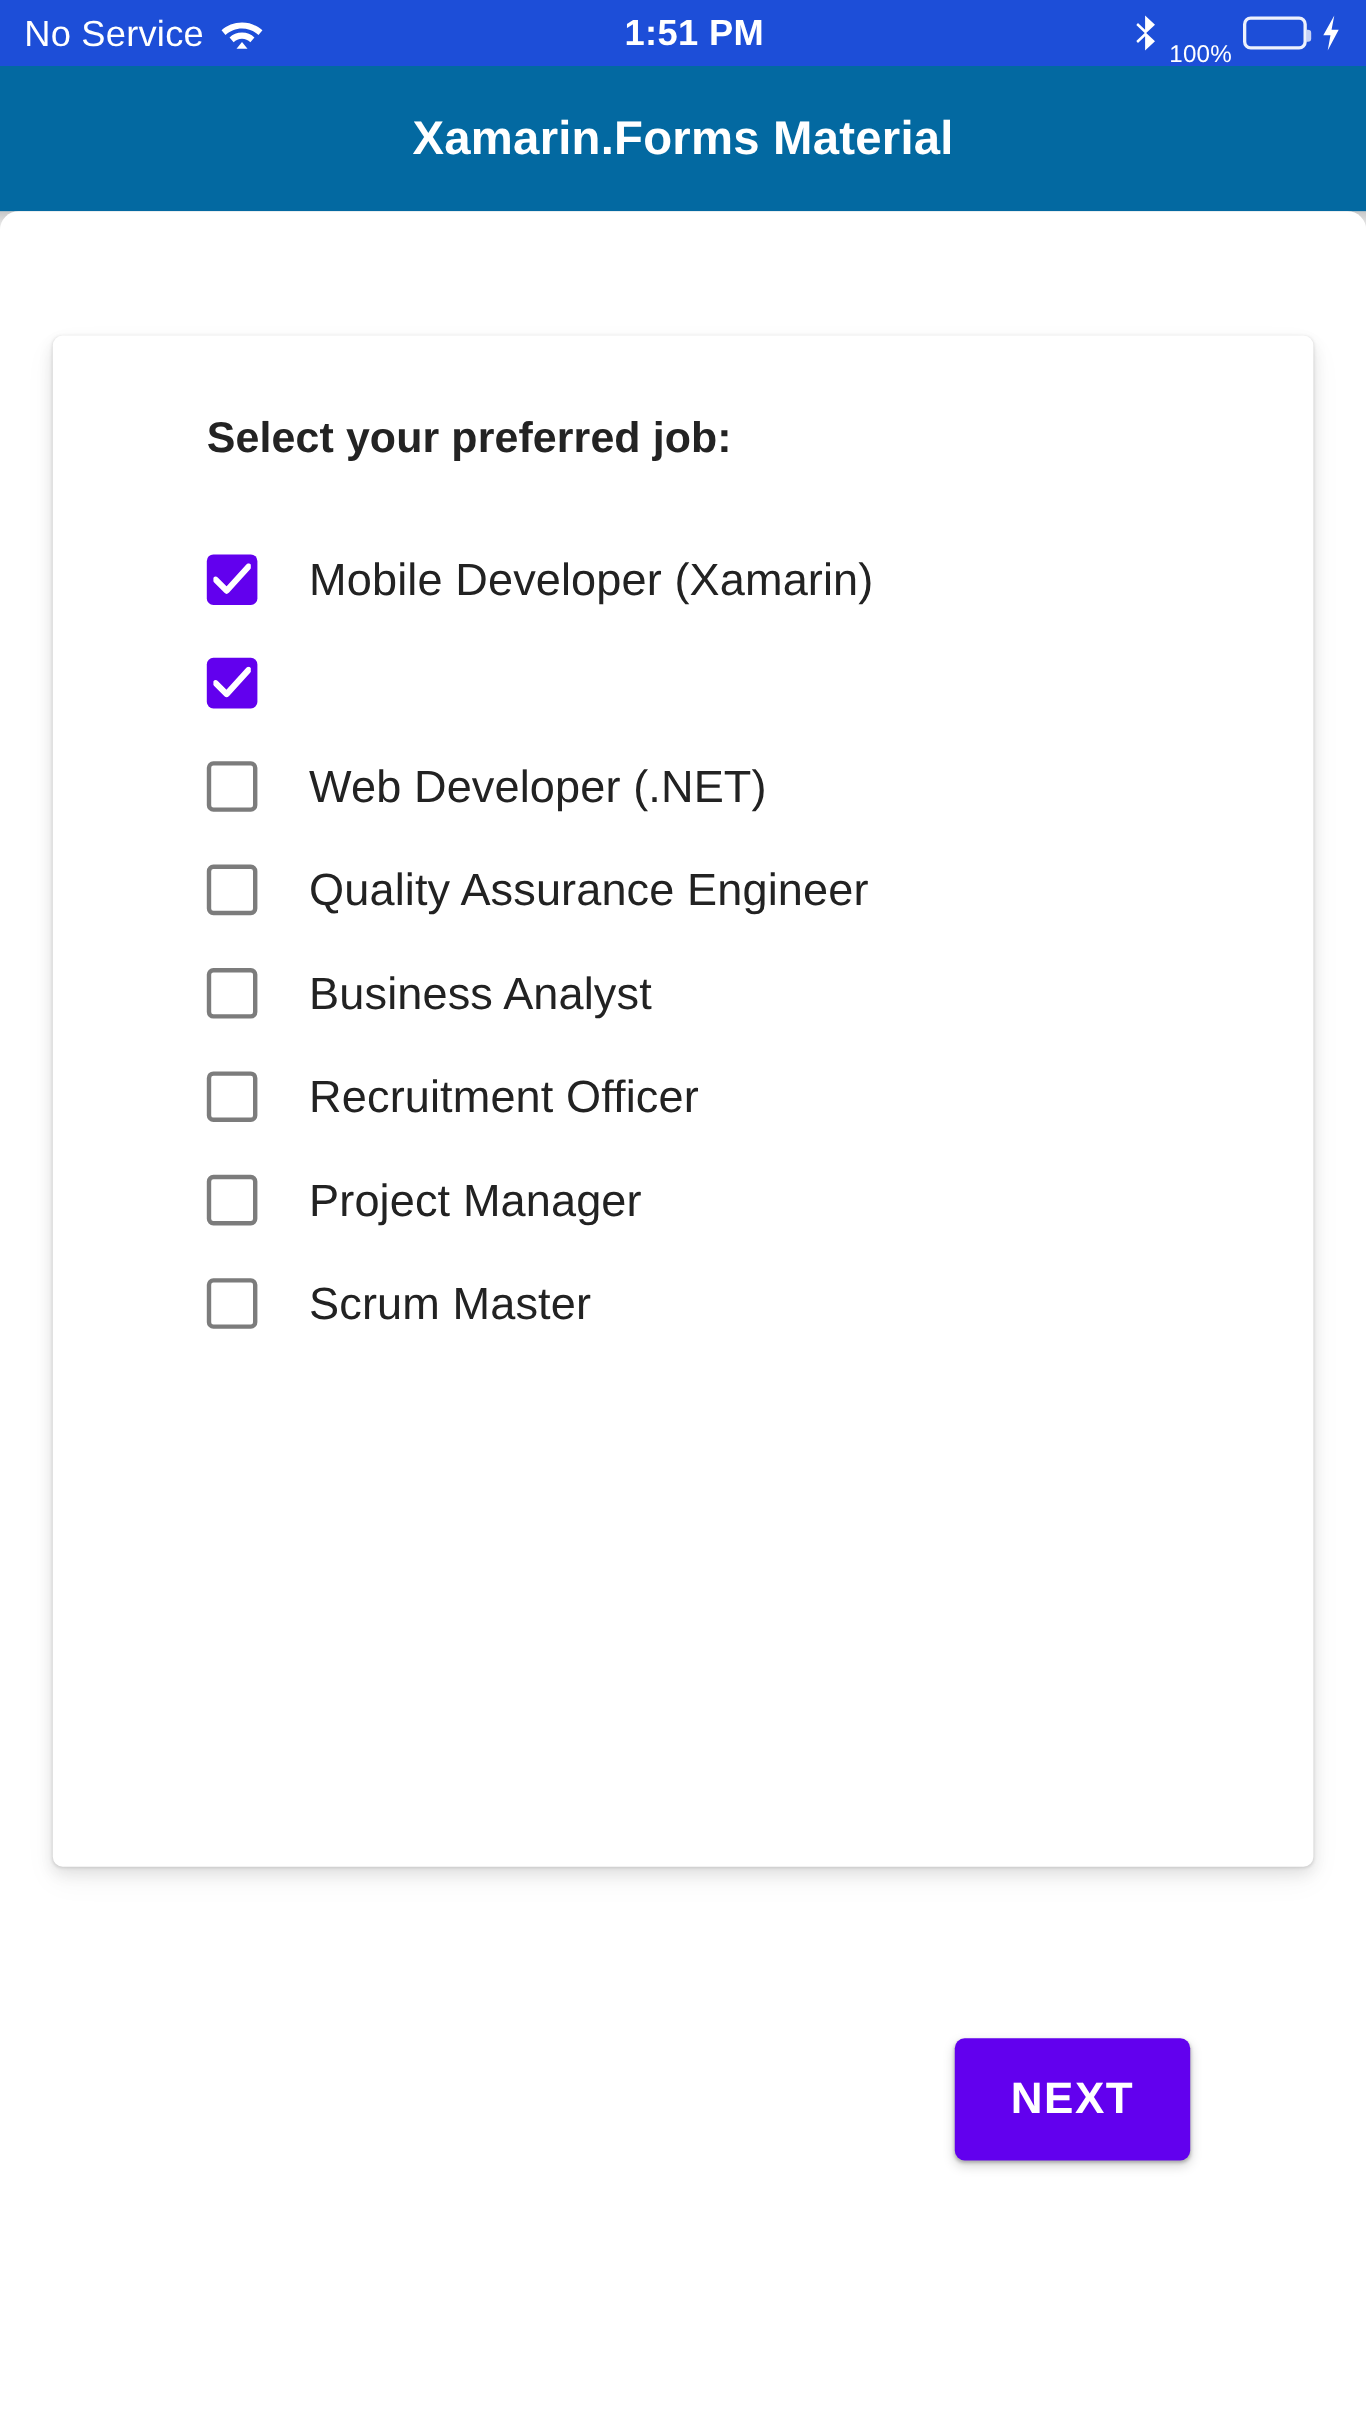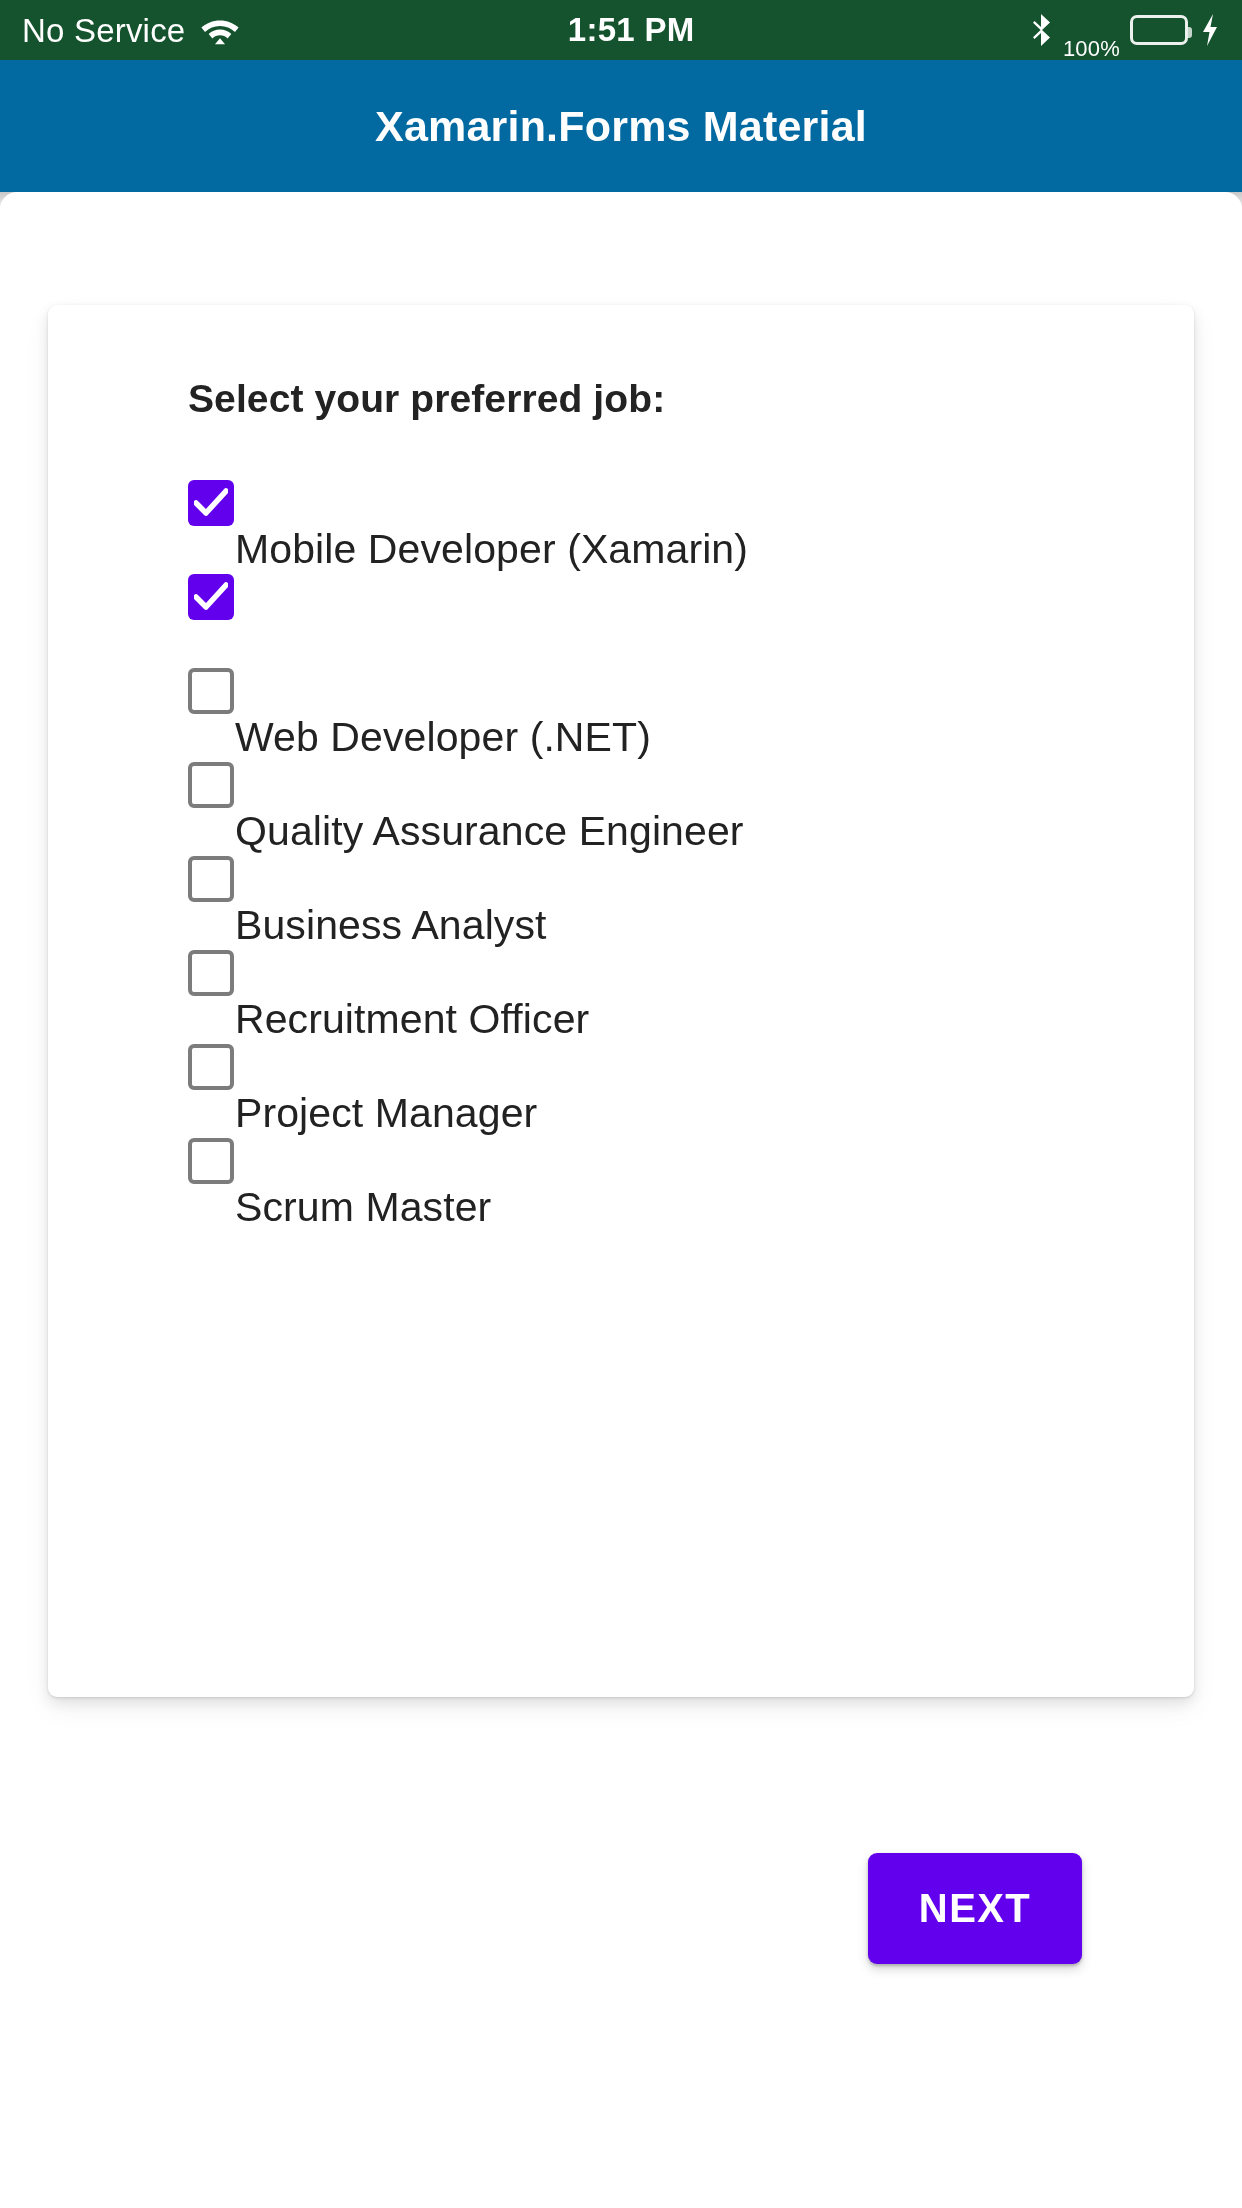--- a/index.html
+++ b/index.html
@@ -15,21 +15,21 @@
     overflow: hidden;
     position: relative;
   }
 
   
   .statusbar {
     position: absolute;
     top: 0; left: 0;
     width: 1242px;
     height: 60px;
-    background: #14532d;
+    background: #1d4ed8;
     display: flex;
     align-items: center;
     box-sizing: border-box;
     padding: 0 22px 0 22px;
     color: #ffffff;
   }
   .sb-left {
     display: flex;
     align-items: center;
     flex: 0 0 auto;
@@ -157,23 +157,22 @@
   }
 
   .checklist {
     position: absolute;
     left: 140px;
     top: 175px;
     width: 960px;
   }
   .check-row {
     display: flex;
-    align-items: flex-start;
+    align-items: center;
     height: 94px;
-    flex-direction: column;
   }
   .cbox {
     flex: 0 0 auto;
     width: 46px;
     height: 46px;
     box-sizing: border-box;
     border-radius: 6px;
     position: relative;
   }
   .cbox.off {

